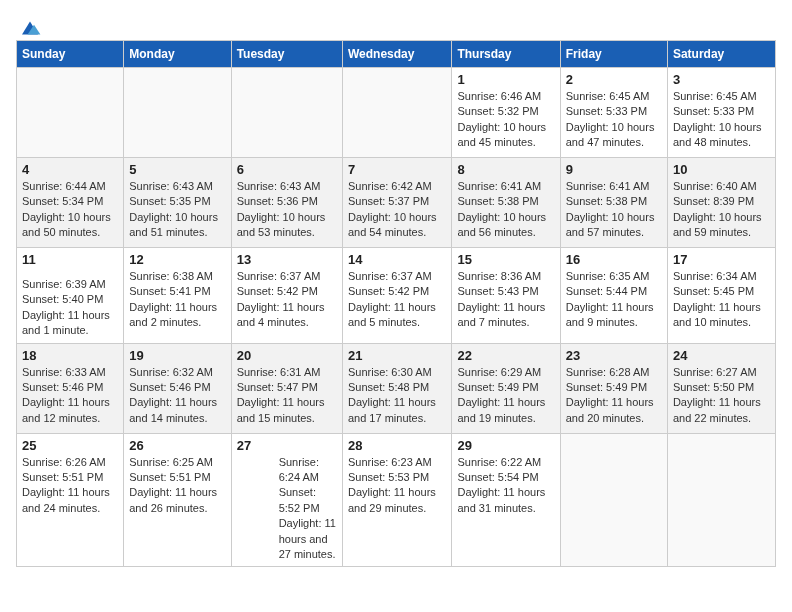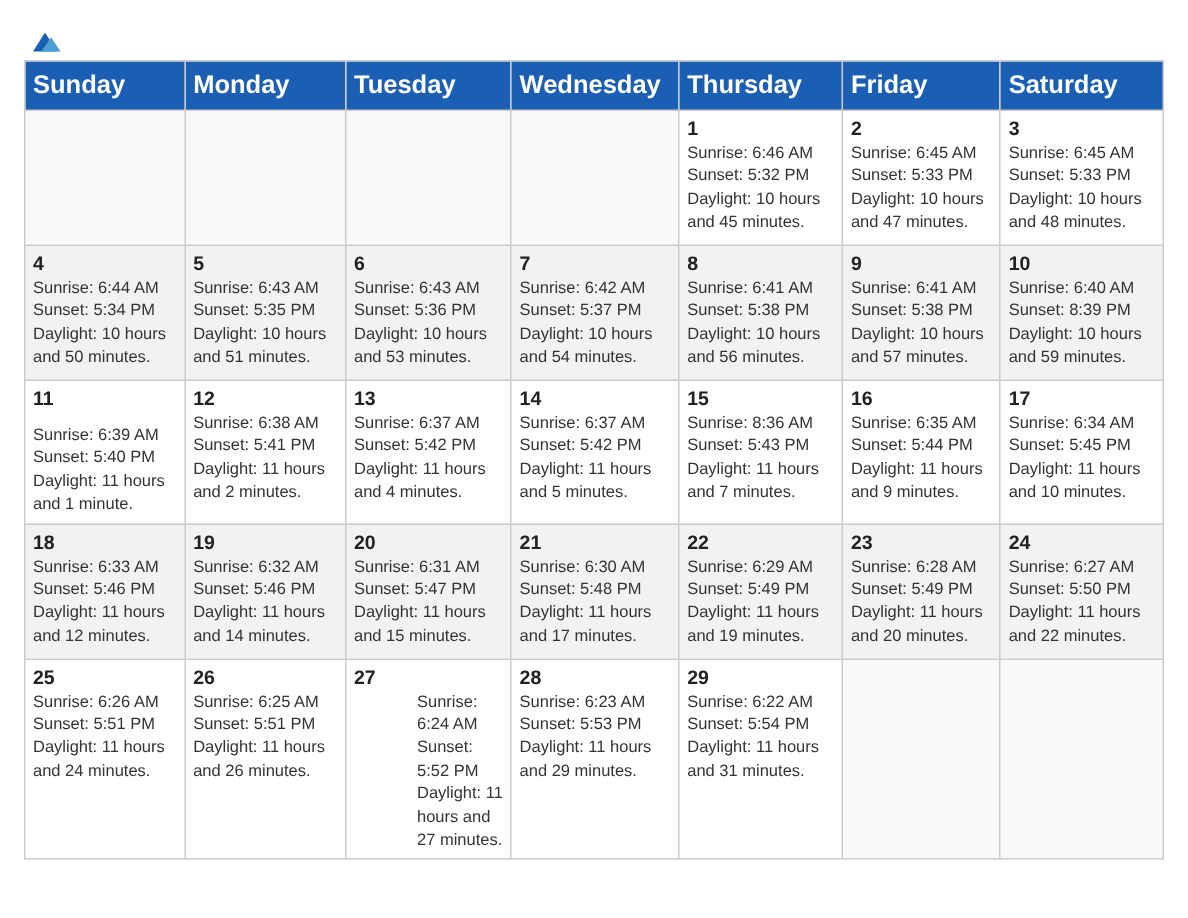--- a/index.html
+++ b/index.html
@@ -55,21 +55,21 @@
     table {
       width: 100%;
       border-collapse: collapse;
       font-size: 11px;
     }
     thead tr th {
       background: #1a5fb4;
       color: #fff;
       text-align: left;
       padding: 6px 5px;
-      font-size: 17px;
+      font-size: 12px;
       font-weight: bold;
       border: 1px solid #ccc;
     }
     tbody tr td {
       vertical-align: top;
       border: 1px solid #ccc;
       padding: 4px 5px;
       height: 90px;
       width: 113px;
     }

